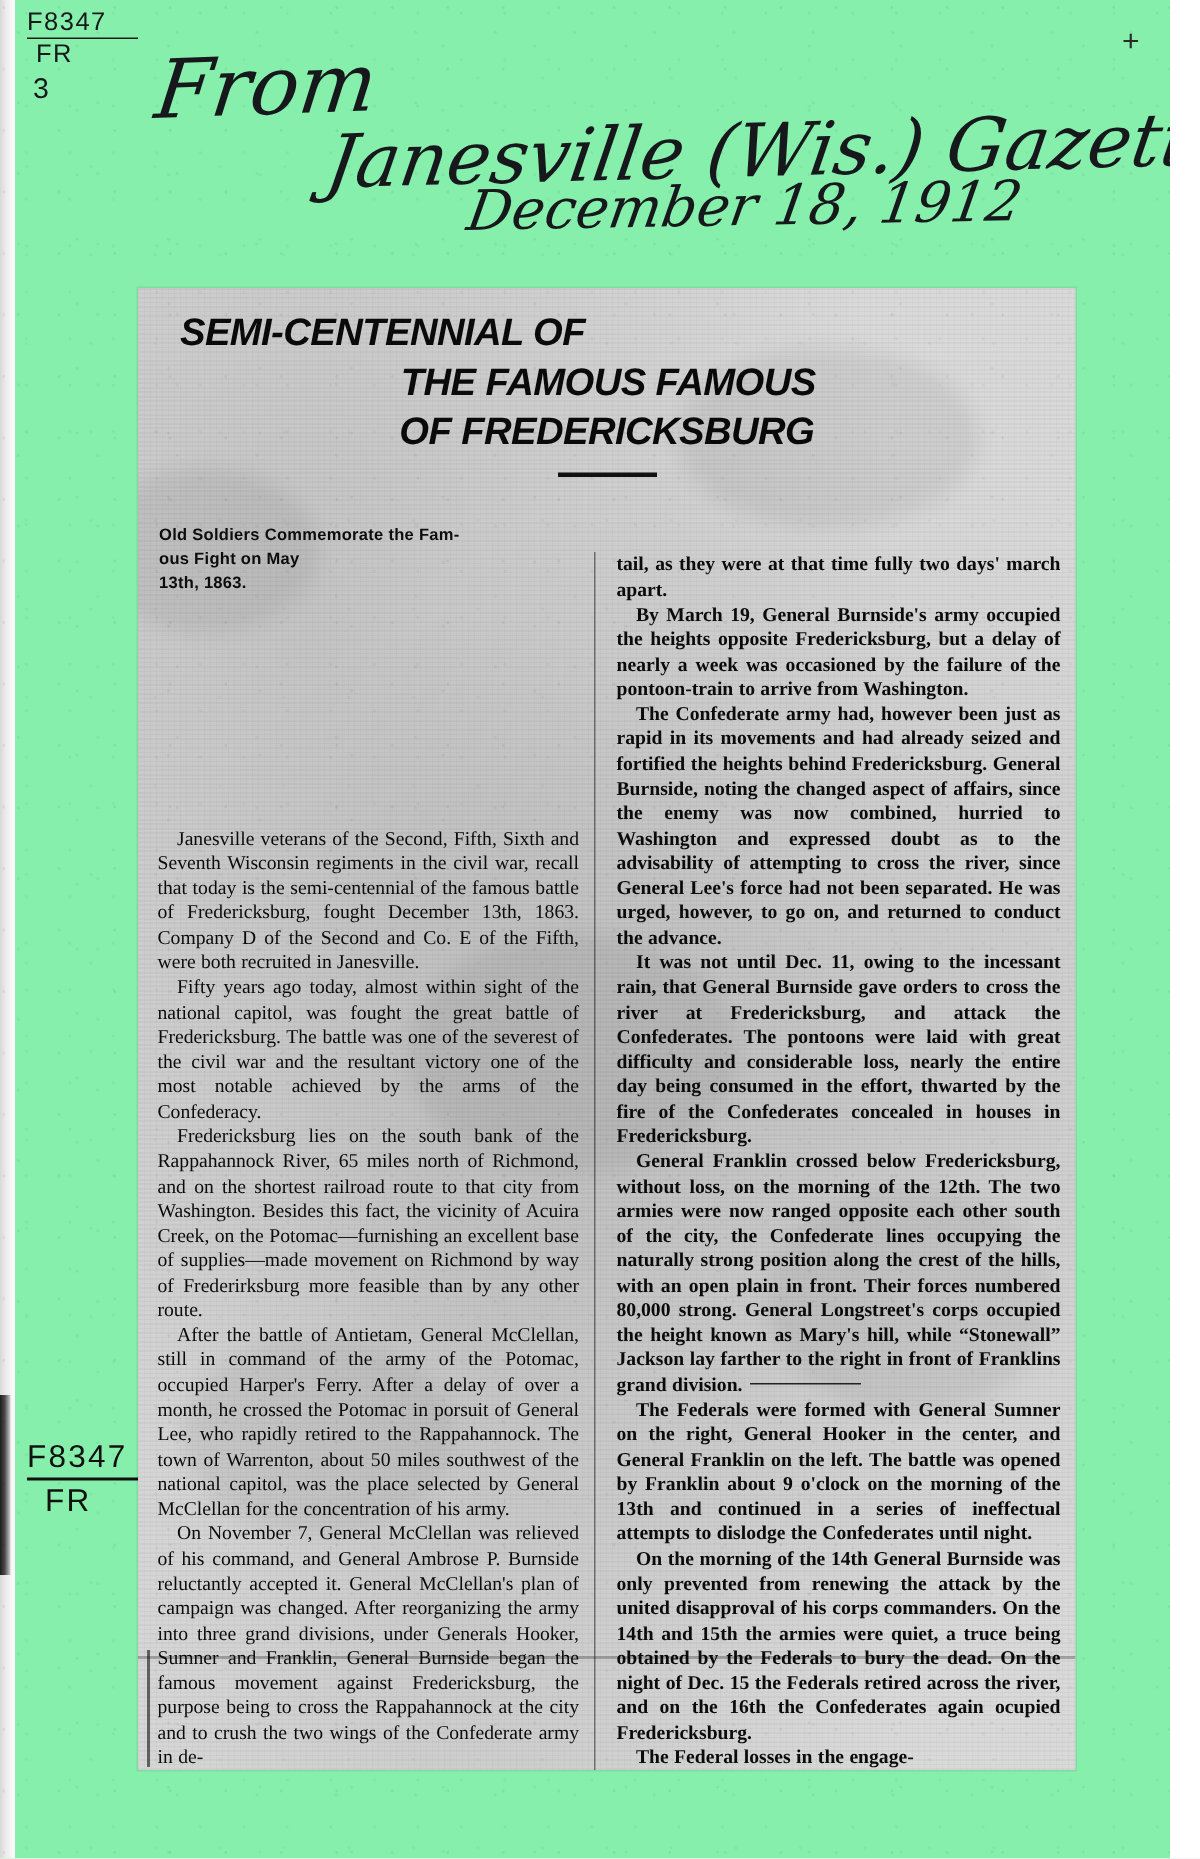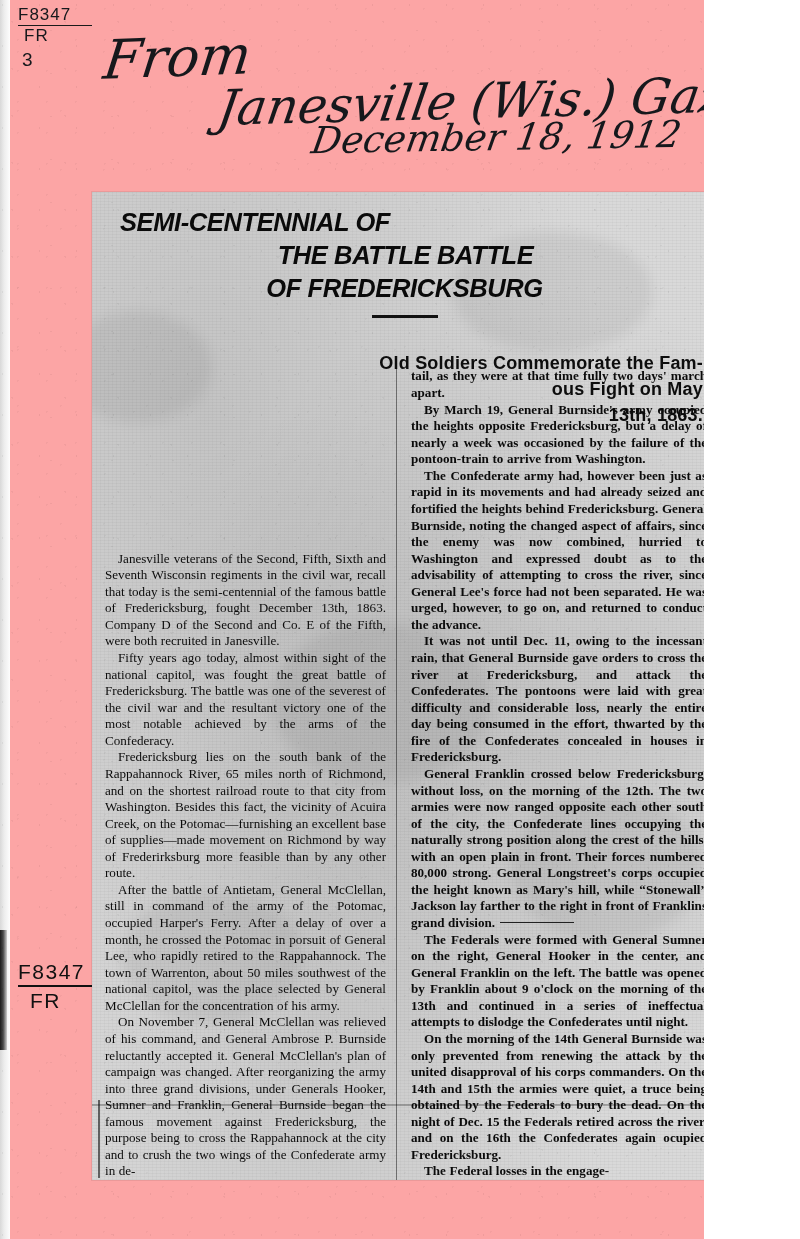--- a/index.html
+++ b/index.html
@@ -7,23 +7,23 @@
     margin: 0;
     padding: 0;
     background: #ffffff;
   }
   body {
     font-family: "Liberation Serif", serif;
   }
 
   .page {
     position: relative;
-    width: 704px;
+    width: 780px;
     height: 1239px;
-    background: #fca5a5;
+    background: #86efac;
     overflow: hidden;
   }
 
   
   .scan-noise {
     position: absolute;
     inset: 0;
     pointer-events: none;
     opacity: .55;
     background-image:
@@ -191,24 +191,24 @@
   .hl-rule {
     width: 66px;
     height: 2.5px;
     background: #111;
     margin: 10px auto 9px auto;
   }
 
   .subhead {
     font-family: "Liberation Sans", sans-serif;
     font-weight: bold;
-    font-size: 18px;
+    font-size: 11px;
     line-height: 1.45;
     color: #0d0d0d;
-    text-align: right;
+    text-align: left;
     letter-spacing: .2px;
     padding: 0 14px 8px 14px;
     margin-top: 32px;
   }
   .subhead div { white-space: nowrap; }
 
   
   .columns {
     position: absolute;
     left: 0;
@@ -292,21 +292,21 @@
   <div class="clipping">
 
     <div class="blotch" style="left:-30px;  top:120px; width:150px; height:110px;"></div>
     <div class="blotch" style="left:360px;  top:40px;  width:200px; height:120px;"></div>
     <div class="blotch" style="left:180px;  top:430px; width:220px; height:160px;"></div>
     <div class="blotch" style="left:420px;  top:600px; width:190px; height:150px;"></div>
     <div class="blotch" style="left:30px;   top:700px; width:180px; height:130px;"></div>
 
     <div class="headline">
       <div class="hl-line l1">SEMI-CENTENNIAL OF</div>
-      <div class="hl-line l2">THE BATTLE BATTLE</div>
+      <div class="hl-line l2">THE FAMOUS FAMOUS</div>
       <div class="hl-line l3">OF FREDERICKSBURG</div>
     </div>
 
     <div class="hl-rule"></div>
 
     <div class="subhead">
       <div>Old Soldiers Commemorate the Fam-</div>
       <div>ous Fight on May</div>
       <div>13th, 1863.</div>
     </div>

